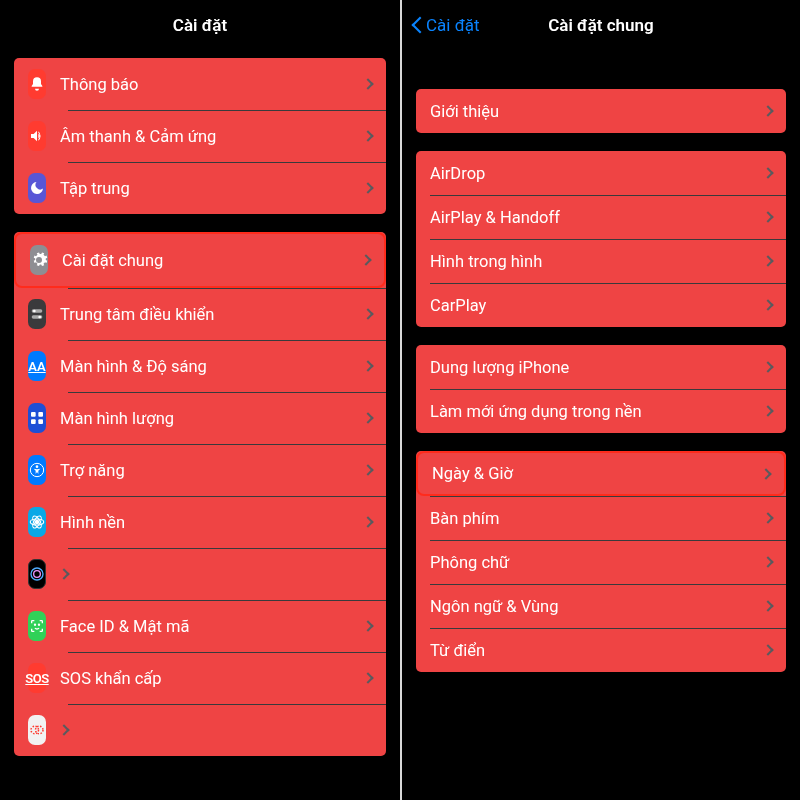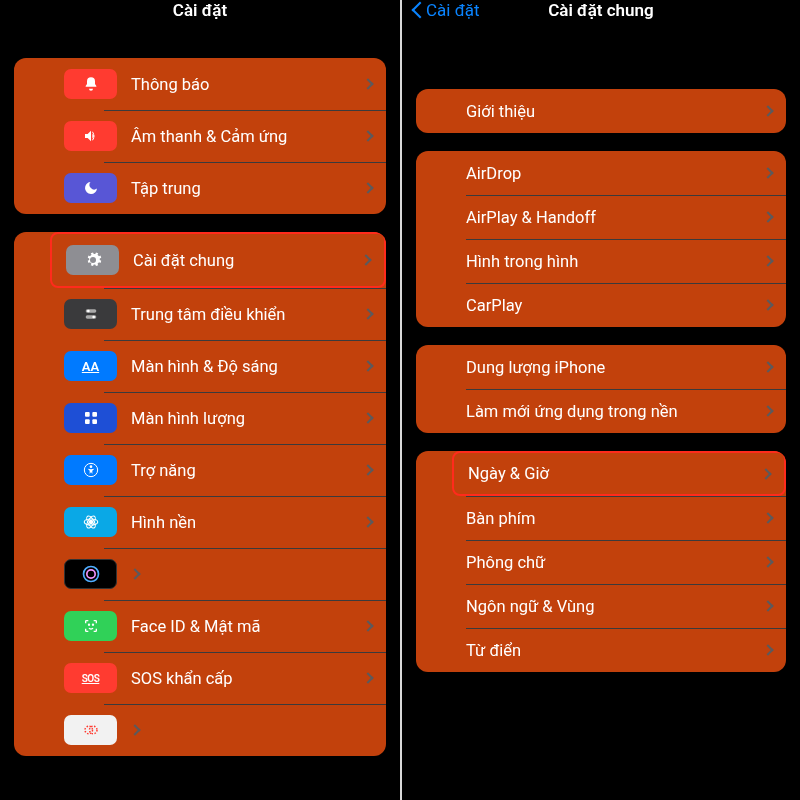--- a/index.html
+++ b/index.html
@@ -17,21 +17,21 @@
     height: 800px;
     background: #000;
     position: relative;
     overflow: hidden;
   }
   .phone + .phone { border-left: 2px solid #d9d9d9; }
 
   .header {
     height: 50px;
     display: flex;
-    align-items: flex-start;
+    align-items: center;
     justify-content: center;
     position: relative;
     padding: 0 12px;
   }
   .header-title {
     font-size: 17px;
     font-weight: 600;
     color: #fff;
   }
   .back-btn {
@@ -58,25 +58,24 @@
     margin-top: 4px;
     margin-left: 4px;
   }
 
   .content {
     padding: 0 14px 14px;
     overflow-y: hidden;
   }
 
   .group {
-    background: #c2410c;
-    border-radius: 12px;
+    background: #ef4444;
+    border-radius: 5px;
     margin-top: 18px;
     overflow: hidden;
-    padding-left: 36px;
   }
   .group.first { margin-top: 8px; }
 
   .row {
     display: flex;
     align-items: center;
     padding: 11px 14px 11px 14px;
     position: relative;
     min-height: 44px;
   }
@@ -88,21 +87,21 @@
     left: 54px;
     height: 0.5px;
     background: #3a3a3c;
   }
   .row.no-icon + .row::before,
   .group.plain .row + .row::before {
     left: 14px;
   }
 
   .icon {
-    width: 53px;
+    width: 18px;
     height: 30px;
     border-radius: 7px;
     margin-right: 14px;
     display: flex;
     align-items: center;
     justify-content: center;
     flex-shrink: 0;
     font-size: 16px;
     font-weight: 600;
     color: #fff;
@@ -138,21 +137,21 @@
   .c-indigo { background:#5856d6; }
   .c-indigo2{ background:#5856d6; }
   .c-gray   { background:#8e8e93; }
   .c-gray2  { background:#3a3a3c; }
   .c-blue   { background:#007aff; }
   .c-blue2  { background:#007aff; }
   .c-darkblue{background:#1e4fd6;}
   .c-cyan   { background:#0aa8e6; }
   .c-black  { background:#000; border:1px solid #333;}
   .c-green  { background:#30d158; }
-  .c-sos    { background:#ff3b30; font-size:10px; letter-spacing:-0.5px;}
+  .c-sos    { background:#ff3b30; font-size:13px; letter-spacing:-0.5px;}
   .c-white  { background:#f2f2f2; }
 
   svg { display:block; }
 </style>
 </head>
 <body>
 
 <div class="phone">
   <div class="header">
     <div class="header-title">Cài đặt</div>

